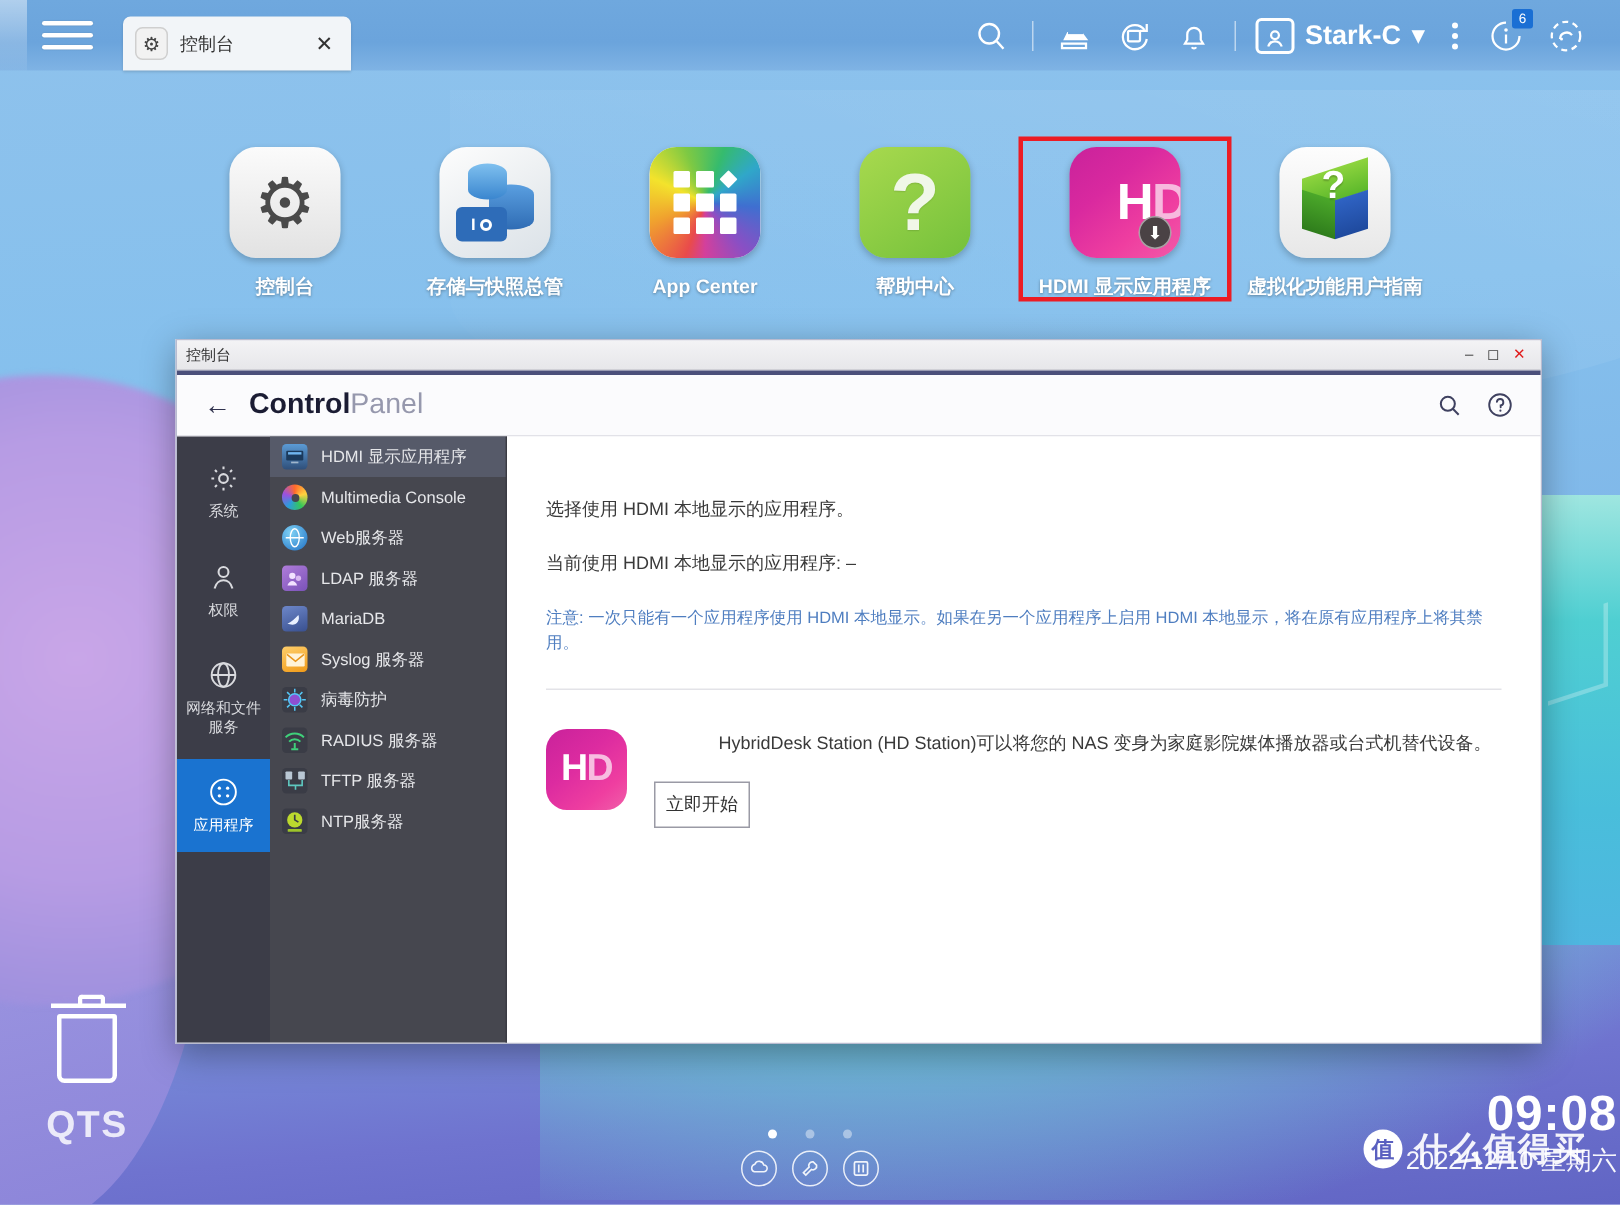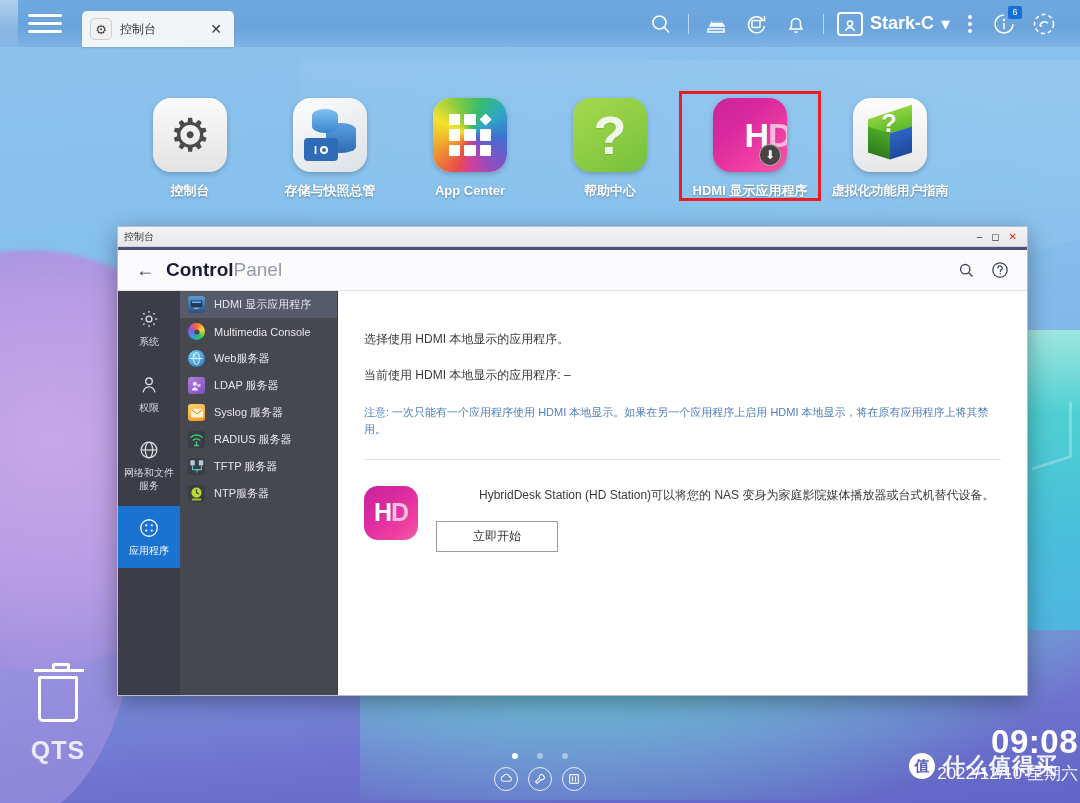--- a/index.html
+++ b/index.html
@@ -289,21 +289,21 @@
     width: 54px; height: 54px; border-radius: 14px; flex: 0 0 54px;
     background: linear-gradient(140deg,#c9229b 0%, #dc2ba0 40%, #ef3ea0 75%, #f05fa9 100%);
     display: flex; align-items: center; justify-content: center;
     color: #fff; font-weight: bold; font-size: 25px; letter-spacing: -1px;
   }
   .hd-icon .d { color: #f7bde0; }
   .hd-desc { font-size: 12px; color: #3a3a3a; line-height: 1.6; margin-left: 43px; }
   .hd-btn {
     margin-top: 16px; display: inline-block;
     border: 1px solid #9a9aa5; background: #fff;
-    padding: 6px 36px; font-size: 12px; color: #333; cursor: pointer;
+    padding: 6px 7px; font-size: 12px; color: #333; cursor: pointer;
   }
 
   
   .trash {
     position: absolute; left: 18px; bottom: 38px; width: 80px;
     display: flex; flex-direction: column; align-items: center; cursor: pointer;
   }
   .trash-can {
     width: 40px; height: 46px; border: 3px solid #fff; border-radius: 2px 2px 5px 5px;
     position: relative;
@@ -634,31 +634,48 @@
           <span class="li-icon" style="background:linear-gradient(145deg,#b07ddb,#7a52b8);">
             <svg width="13" height="13" viewBox="0 0 16 16">
                 <circle cx="6" cy="6" r="2.6" fill="#f2e2ff"></circle>
                 <circle cx="11" cy="8" r="2.2" fill="#d9b8f2"></circle>
                 <path d="M2 14c.8-2.6 2.4-3.8 4-3.8S9.2 11.4 10 14z" fill="#f2e2ff"></path>
               </svg>
           </span>
           <span>LDAP 服务器</span>
         </div>
 
+        <div class="cp-list-item">
+          <span class="li-icon" style="background:linear-gradient(160deg,#6d87c9,#39508f);">
+            <svg width="13" height="13" viewBox="0 0 16 16">
+                <path d="M2 12c3-1 6-4 9-7 1.5 4-1 8-5 8z" fill="#eaf1ff"></path>
+              </svg>
+          </span>
+          <span>MariaDB</span>
+        </div>
 
         <div class="cp-list-item">
           <span class="li-icon" style="background:linear-gradient(160deg,#ffcf6b,#f09a18);">
             <svg width="14" height="12" viewBox="0 0 16 12">
                 <rect x="1" y="1" width="14" height="10" rx="1" fill="#fff3d8"></rect>
                 <path d="M1.5 1.8L8 7l6.5-5.2" fill="none" stroke="#e8941a" stroke-width="1.2"></path>
               </svg>
           </span>
           <span>Syslog 服务器</span>
         </div>
 
+        <div class="cp-list-item">
+          <span class="li-icon" style="background:#3a3c46;">
+            <svg width="17" height="17" viewBox="0 0 18 18" fill="none" stroke="#55c6f5" stroke-width="1.1">
+              <circle cx="9" cy="9" r="4.3" fill="#8e4fd0"></circle>
+              <path d="M9 1.2v2.6M9 14.2v2.6M1.2 9h2.6M14.2 9h2.6M3.6 3.6l1.9 1.9M12.5 12.5l1.9 1.9M14.4 3.6l-1.9 1.9M5.5 12.5l-1.9 1.9"></path>
+            </svg>
+          </span>
+          <span>病毒防护</span>
+        </div>
 
         <div class="cp-list-item">
           <span class="li-icon" style="background:#3a3c46;">
             <svg width="17" height="15" viewBox="0 0 18 16" fill="none" stroke="#3fd07a" stroke-width="1.4">
               <path d="M2.5 6a9 9 0 0 1 13 0"></path>
                 <path d="M5 9a5.5 5.5 0 0 1 8 0"></path>
                 <line x1="9" y1="10" x2="9" y2="14"></line>
                 <line x1="6.5" y1="14.4" x2="11.5" y2="14.4"></line>
             </svg>
           </span>

